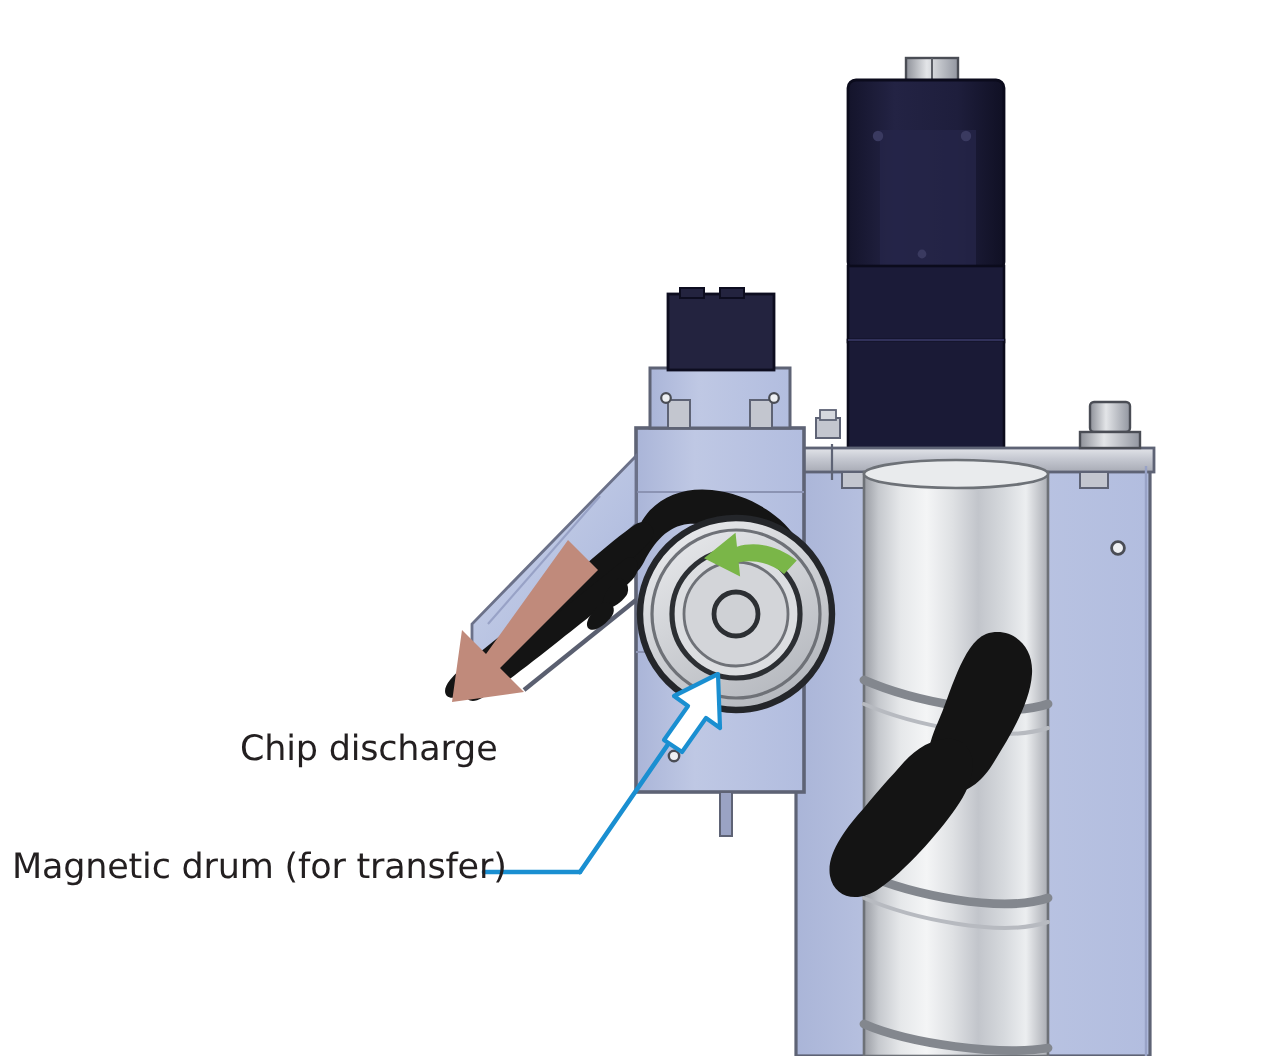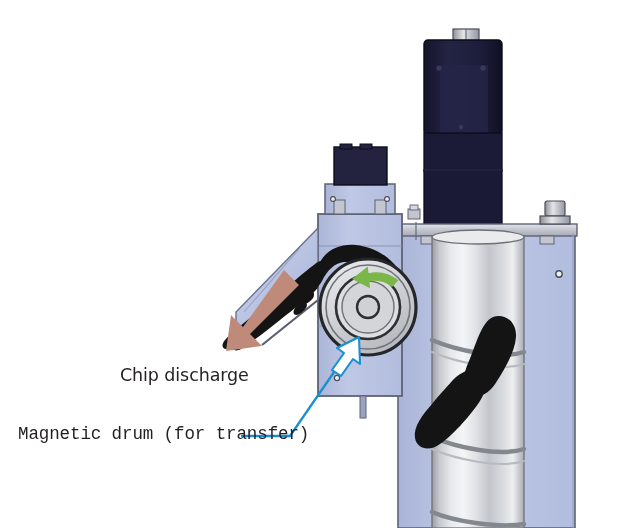--- a/index.html
+++ b/index.html
@@ -29,23 +29,22 @@
     font-weight: 400;
     letter-spacing: -0.1px;
     white-space: nowrap;
   }
   #label-chip-discharge {
     left: 120px;
     top: 337px;
     margin-top: 28px;
   }
   #label-magnetic-drum {
-    left: 18px;
+    left: 6px;
     top: 424px;
-    font-family: Liberation Mono, monospace;
   }
 </style>
 </head>
 <body>
 
 <svg id="figure" viewBox="0 0 639 528" xmlns="http://www.w3.org/2000/svg">
   <defs>
     <linearGradient id="cylGrad" x1="0" y1="0" x2="1" y2="0">
       <stop offset="0%" stop-color="#9a9da4"></stop>
       <stop offset="8%" stop-color="#c6c9ce"></stop>

